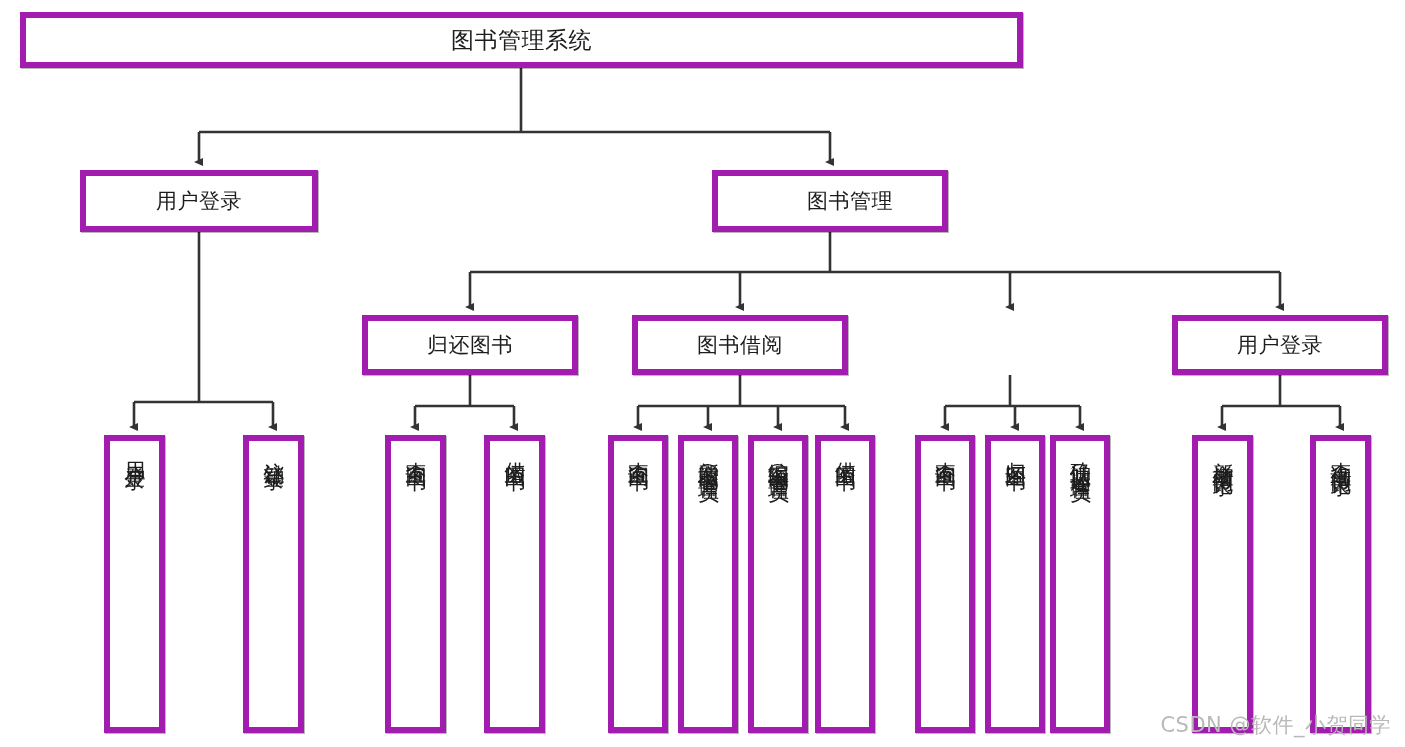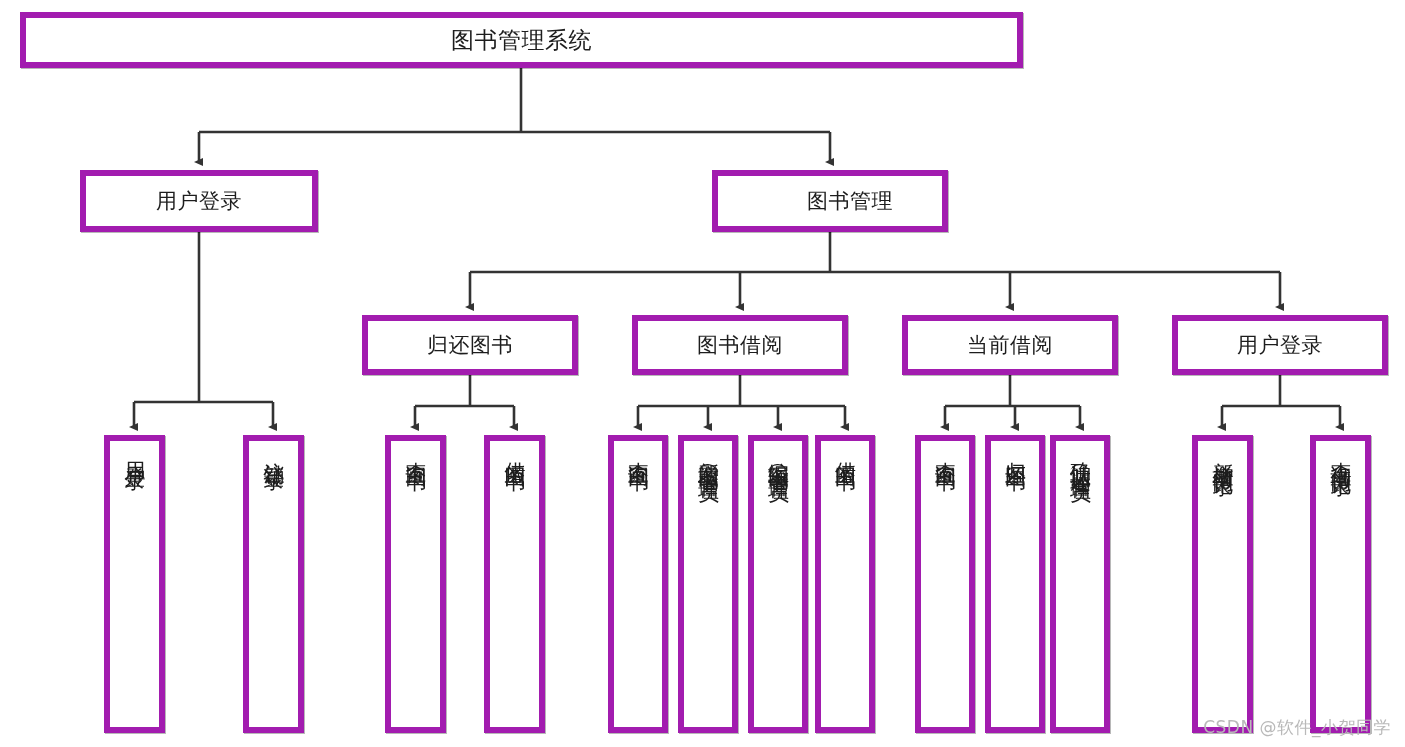--- a/index.html
+++ b/index.html
@@ -59,21 +59,21 @@
     margin: 0 auto;
   }
   .title-node { font-size: 23px; }
   .l2-node    { font-size: 21px; }
   .l3-node    { font-size: 21px; }
   .leaf-node  { font-size: 21px; }
   .watermark {
     position: absolute;
     right: 14px;
     bottom: 8px;
-    font-size: 17px;
+    font-size: 21px;
     color: #b9b9b9;
     letter-spacing: 0.5px;
     z-index: 5;
     white-space: nowrap;
     font-family: "DejaVu Sans", "Liberation Sans", sans-serif;
   }
 </style>
 </head>
 <body>
 
@@ -139,23 +139,20 @@
   <div class="node horizontal l2-node" style="left:712px;top:170px;width:236px;height:62px;padding-left:40px;">
     <span class="label">图书管理</span>
   </div>
 
   <div class="node horizontal l3-node" style="left:362px;top:315px;width:216px;height:60px;">
     <span class="label">归还图书</span>
   </div>
   <div class="node horizontal l3-node" style="left:632px;top:315px;width:216px;height:60px;text-align:center;">
     <span class="label">图书借阅</span>
   </div>
-  <div class="node horizontal l3-node" style="left:902px;top:315px;width:216px;height:60px;">
-    <span class="label">当前借阅</span>
-  </div>
   <div class="node horizontal l3-node" style="left:1172px;top:315px;width:216px;height:60px;">
     <span class="label">用户登录</span>
   </div>
 
   <div class="node vertical leaf-node" style="left:104px;top:435px;width:61px;height:298px;">
     <span class="label">用户登录</span>
   </div>
   <div class="node vertical leaf-node" style="left:243px;top:435px;width:61px;height:298px;">
     <span class="label">注销登录</span>
   </div>

